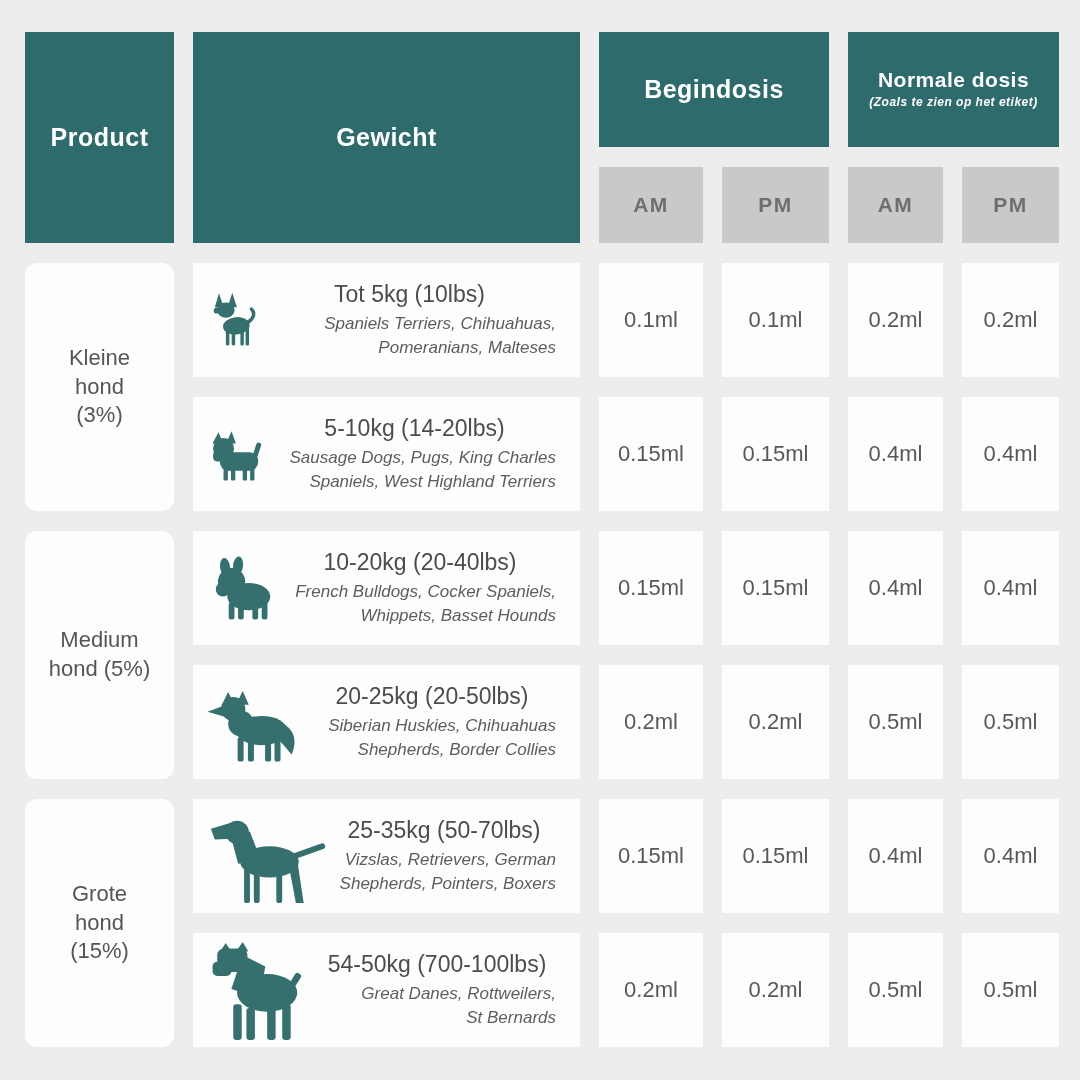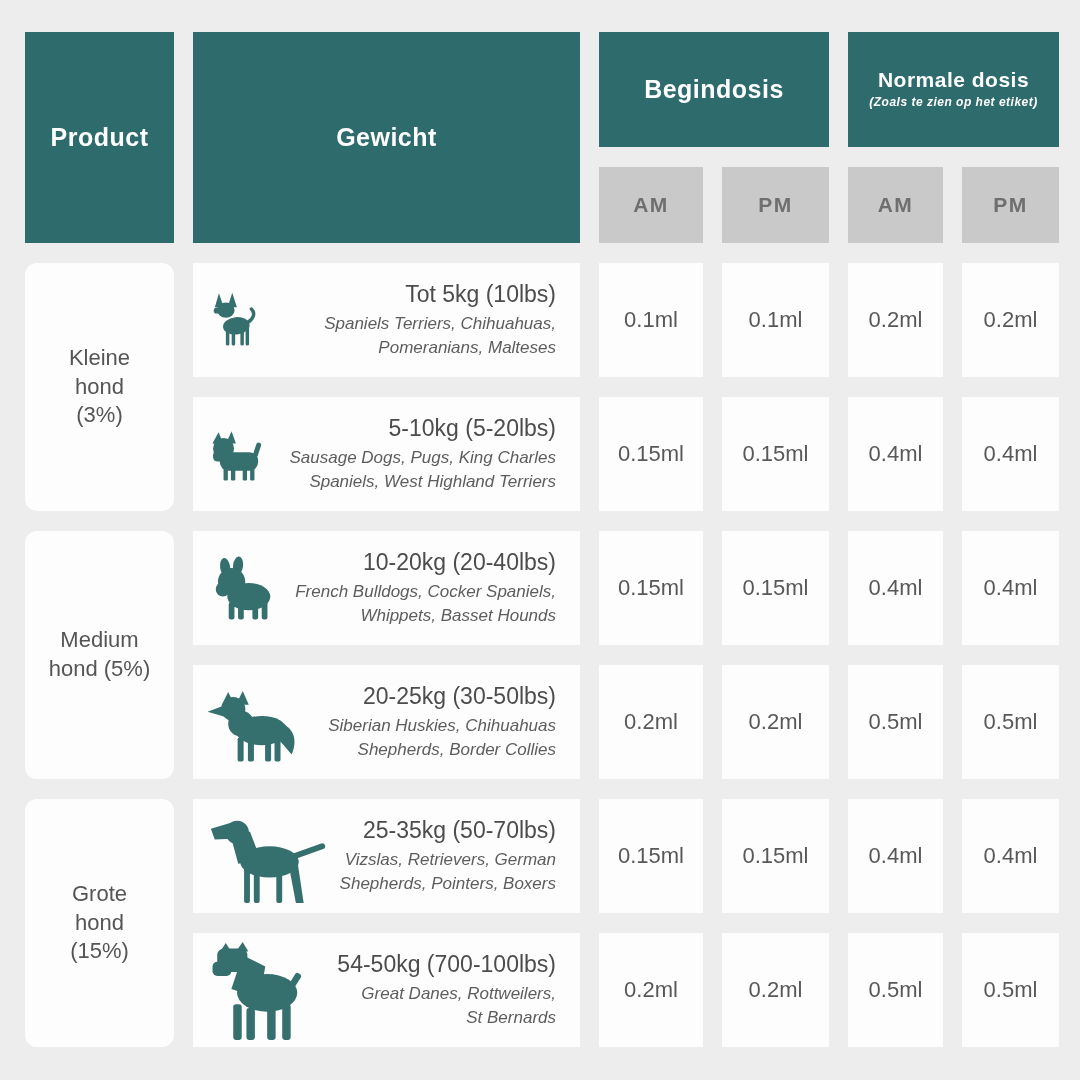--- a/index.html
+++ b/index.html
@@ -18,21 +18,21 @@
   .th-normal .main{font-size:21px;}
   .th-normal .sub{font-size:12px;font-weight:600;font-style:italic;line-height:1.4;max-width:176px;}
   .chip{background:#c9c9c9;color:#6f6f6f;display:flex;align-items:center;justify-content:center;
         font-weight:bold;font-size:21px;letter-spacing:1.5px;}
   .cell{background:#fdfdfd;}
   .product-cell{display:flex;align-items:center;justify-content:center;text-align:center;
         color:#555555;font-size:22px;line-height:1.3;white-space:pre-line;border-radius:12px;}
   .weight-cell{display:flex;align-items:center;box-sizing:border-box;padding:0 24px 0 12px;}
   .dog{flex:0 0 auto;display:flex;align-items:center;justify-content:center;}
   .weight-text{flex:1;text-align:right;min-width:0;}
-  .weight-title{font-size:23px;color:#4c4c4c;white-space:nowrap;}
+  .weight-title{font-size:23px;color:#4c4c4c;white-space:nowrap;text-align:center;}
   .breeds{font-size:17px;font-style:italic;color:#5d5d5d;line-height:1.4;white-space:pre-line;margin-top:4px;}
   .dose{display:flex;align-items:center;justify-content:center;font-size:22px;color:#585858;}
 </style>
 </head>
 <body>
 
 <div class="canvas">
   <div class="grid">
 
     <div class="th" style="grid-area:1/2/3/3">Gewicht</div>
@@ -92,21 +92,21 @@
             <rect x="24" y="42" width="62" height="30" rx="14"></rect>
             <rect x="30" y="64" width="7" height="24" rx="2"></rect>
             <rect x="42" y="66" width="7" height="22" rx="2"></rect>
             <rect x="61" y="66" width="7" height="22" rx="2"></rect>
             <rect x="73" y="64" width="7" height="24" rx="2"></rect>
             <rect x="80" y="26" width="8" height="26" rx="4" transform="rotate(18 84 39)"></rect>
           </g>
         </svg>
       </span>
       <span class="weight-text">
-        <div class="weight-title">5-10kg (5-20lbs)</div>
+        <div class="weight-title">5-10kg (14-20lbs)</div>
         <div class="breeds">Sausage Dogs, Pugs, King Charles
 Spaniels, West Highland Terriers</div>
       </span>
     </div>
 
     <div class="cell weight-cell" style="grid-area:5/2">
       <span class="dog">
         <svg width="79" height="66" viewBox="0 0 110 92">
           <g fill="#35706f">
             <ellipse cx="28" cy="17" rx="7" ry="13" transform="rotate(-8 28 17)"></ellipse>
@@ -140,21 +140,21 @@
             <ellipse cx="66" cy="60" rx="30" ry="17"></ellipse>
             <path d="M90 52 C104 58 108 72 101 88 C94 80 88 72 83 68 Z"></path>
             <rect x="38" y="68" width="7" height="28" rx="2"></rect>
             <rect x="50" y="72" width="7" height="24" rx="2"></rect>
             <rect x="70" y="72" width="7" height="24" rx="2"></rect>
             <rect x="81" y="68" width="7" height="28" rx="2"></rect>
           </g>
         </svg>
       </span>
       <span class="weight-text">
-        <div class="weight-title">20-25kg (30-50lbs)</div>
+        <div class="weight-title">20-25kg (20-50lbs)</div>
         <div class="breeds">Siberian Huskies, Chihuahuas
 Shepherds, Border Collies</div>
       </span>
     </div>
 
     <div class="cell weight-cell" style="grid-area:7/2">
       <span class="dog">
         <svg width="127" height="98" viewBox="0 0 130 100">
           <g fill="#35706f">
             <polygon points="6,22 30,15 33,32 10,33"></polygon>

